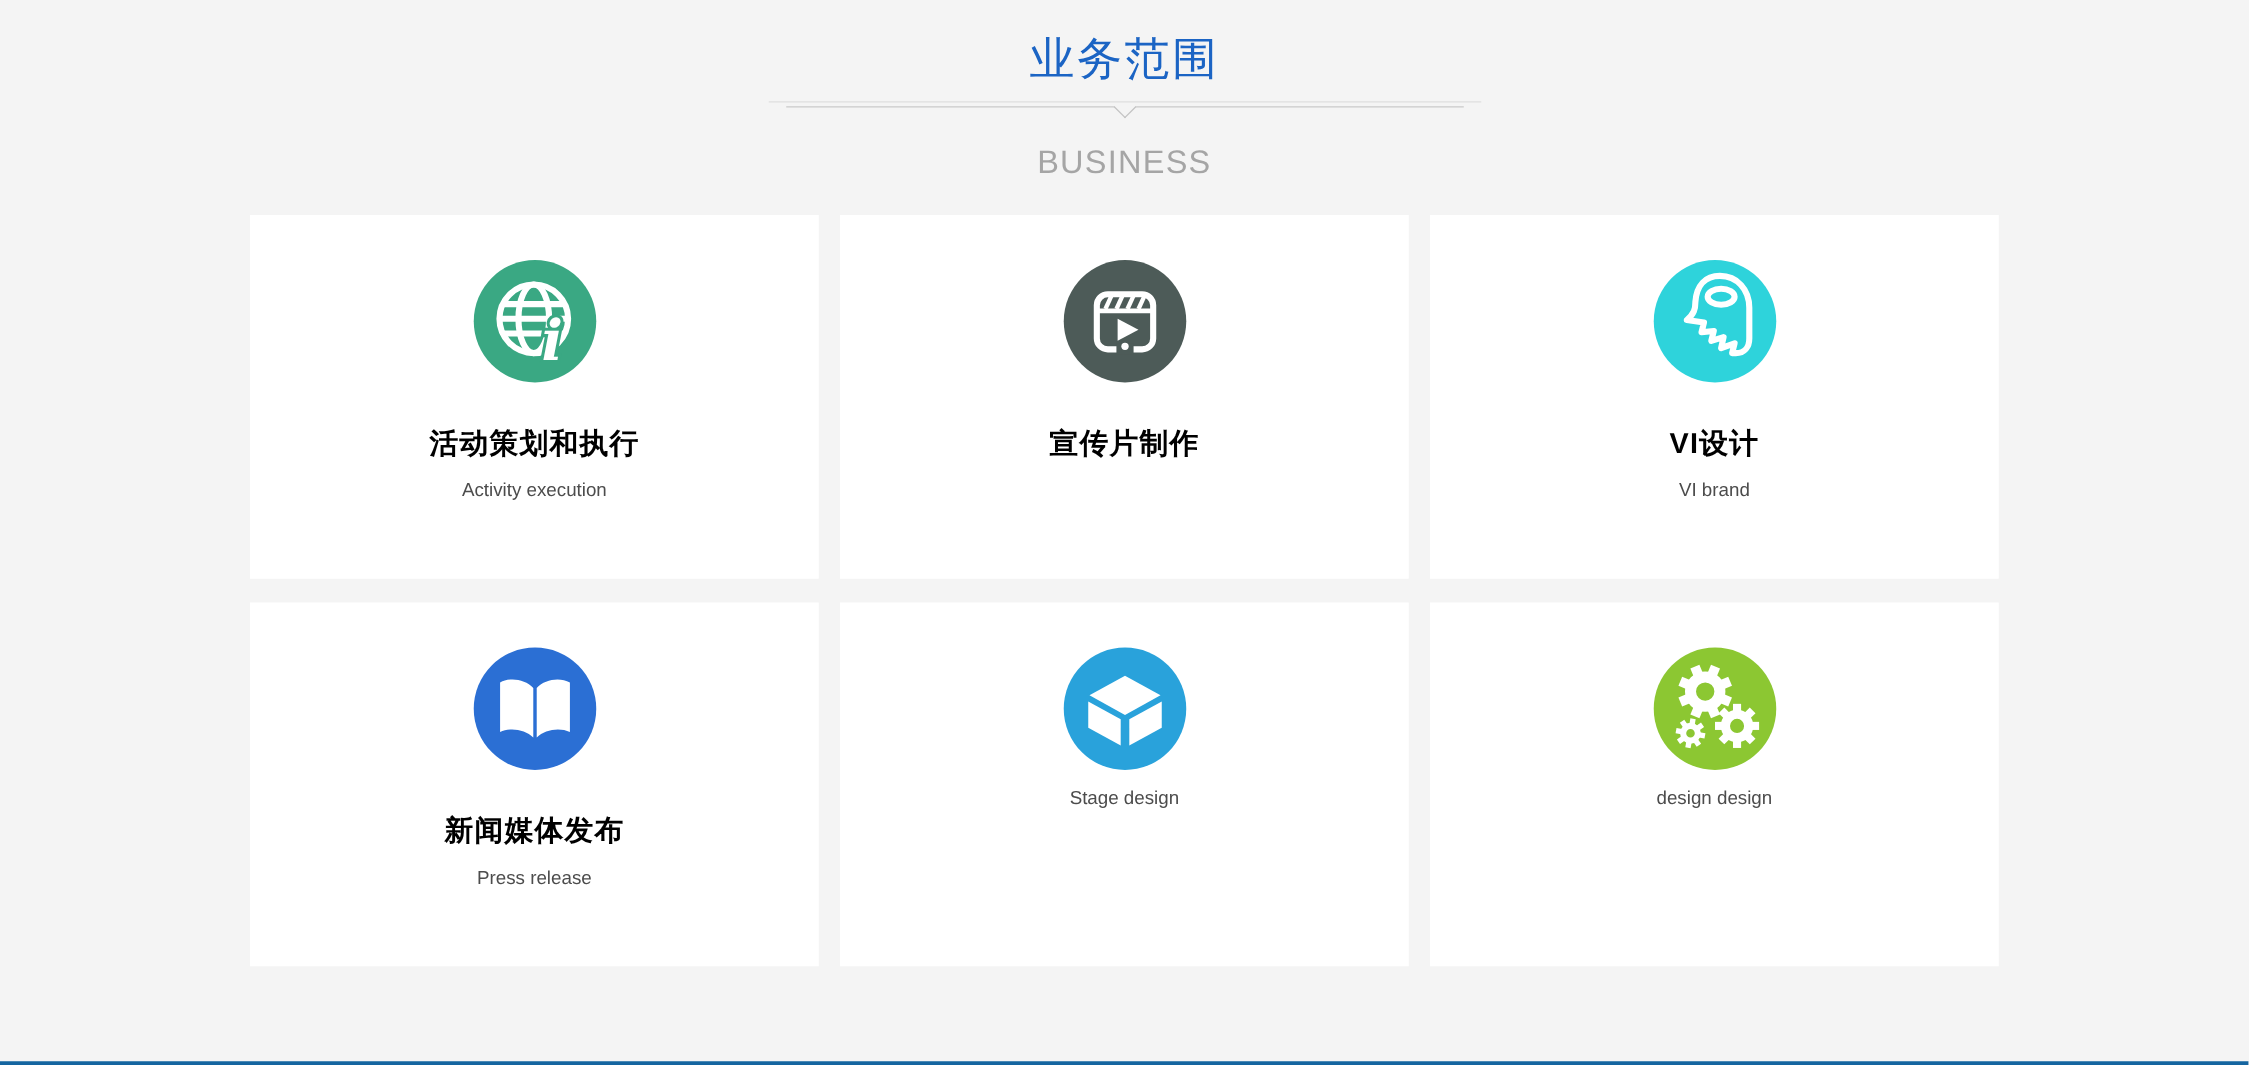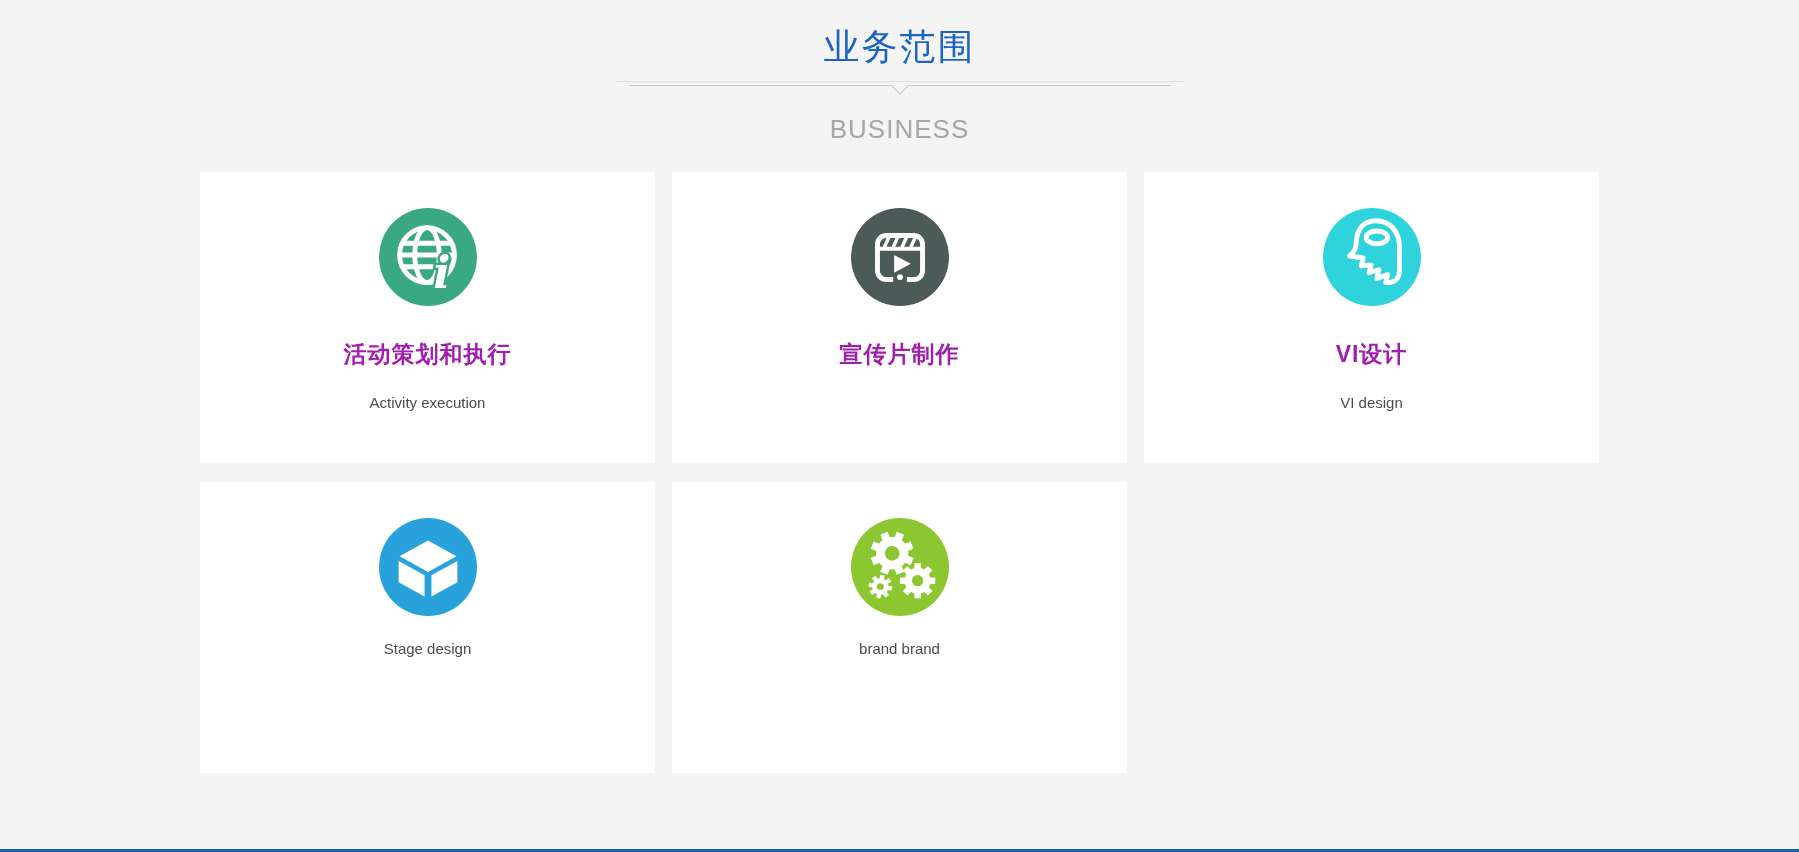--- a/index.html
+++ b/index.html
@@ -17,22 +17,22 @@
                    border-right:1px solid #c2c2c2; border-bottom:1px solid #c2c2c2; }
   .divider .line1 { position:absolute; top:0; left:0; right:0; height:1px; background:#dedede; }
   .page-subtitle { text-align:center; font-size:26px; line-height:1; margin-top:20px; color:#a5a5a5; letter-spacing:1px; }
 
   
   .grid { width:1399px; margin:0 auto; display:grid; grid-template-columns:repeat(3,455px); gap:19px 17px; }
   .card { background:#ffffff; height:291px; text-align:center; cursor:pointer; }
   .circle { width:98px; height:98px; border-radius:50%; margin:36px auto 0;
             display:flex; align-items:center; justify-content:center; }
   .circle svg { width:98px; height:98px; display:block; }
-  .card-title { margin-top:33px; font-size:23px; font-weight:bold; color:#a21caf; letter-spacing:1px; }
-  .card-sub { margin-top:24px; font-size:15px; color:#4c4c4c; }
+  .card-title { margin-top:33px; font-size:23px; font-weight:bold; color:#000000; letter-spacing:1px; }
+  .card-sub { margin-top:14px; font-size:15px; color:#4c4c4c; }
 
   
   .bottom-bar { position:absolute; left:0; right:0; bottom:0; height:3px; background:#1565a0; }
 </style>
 </head>
 <body>
 
 <div class="stage" style="background: rgb(244, 244, 244);">
 
   <div class="section-header">
@@ -83,23 +83,33 @@
   </div>
 
   <div class="card">
     <div class="circle" style="background: rgb(46, 211, 219); --cc: #2ed3db;">
           <svg viewBox="0 0 100 100" fill="none" stroke="#fff" stroke-width="5" stroke-linejoin="round" stroke-linecap="round">
    <path d="M54 13 C68 13 78 24 78 39 L78 64 C78 71 74 76 67 76 L64 76 L66 68 L55 72 L57 63 L47 66 L49 58 L39 59 L41 51 L27 49 C33 44 34 40 34 34 C35 21 42 13 54 13 Z"></path>
    <ellipse cx="55" cy="30" rx="11" ry="6.5"></ellipse>
  </svg>
         </div>
     <div class="card-title">VI设计</div>
-    <div class="card-sub">VI design</div>
+    <div class="card-sub">VI brand</div>
   </div>
 
+  <div class="card">
+    <div class="circle" style="background: rgb(43, 111, 212); --cc: #2b6fd4;">
+          <svg viewBox="0 0 100 100" fill="#fff">
+   <path d="M48.6 33 C42 26 30 24 21.5 28.5 L21.5 69 C30 65 42 67 48.6 73.5 Z"></path>
+   <path d="M51.4 33 C58 26 70 24 78.5 28.5 L78.5 69 C70 65 58 67 51.4 73.5 Z"></path>
+ </svg>
+        </div>
+    <div class="card-title">新闻媒体发布</div>
+    <div class="card-sub">Press release</div>
+  </div>
 
   <div class="card">
     <div class="circle" style="background: rgb(41, 162, 219); --cc: #29a2db;">
           <svg viewBox="0 0 100 100" fill="#fff">
    <polygon points="50,23 79,39 50,55 21,39"></polygon>
    <polygon points="20,44 46.5,58.5 46.5,80 20,65.5"></polygon>
    <polygon points="80,44 53.5,58.5 53.5,80 80,65.5"></polygon>
  </svg>
         </div>
     <div class="card-sub">Stage design</div>
@@ -134,18 +144,18 @@
               <rect x="27.8" y="58" width="4.4" height="7" transform="rotate(280 30 70)"></rect>
               <rect x="27.8" y="58" width="4.4" height="7" transform="rotate(325 30 70)"></rect>
             </g>
      <g fill="none" stroke="#fff">
        <circle cx="42" cy="36" r="12" stroke-width="9"></circle>
        <circle cx="68" cy="64" r="9.5" stroke-width="7.5"></circle>
        <circle cx="30" cy="70" r="6" stroke-width="5"></circle>
      </g>
    </svg>
         </div>
-    <div class="card-sub">brand brand</div>
+    <div class="card-sub">design design</div>
   </div>
 </div>
 
   <div class="bottom-bar" style="background: rgb(21, 101, 160);"></div>
 </div>
 
 </body></html>

